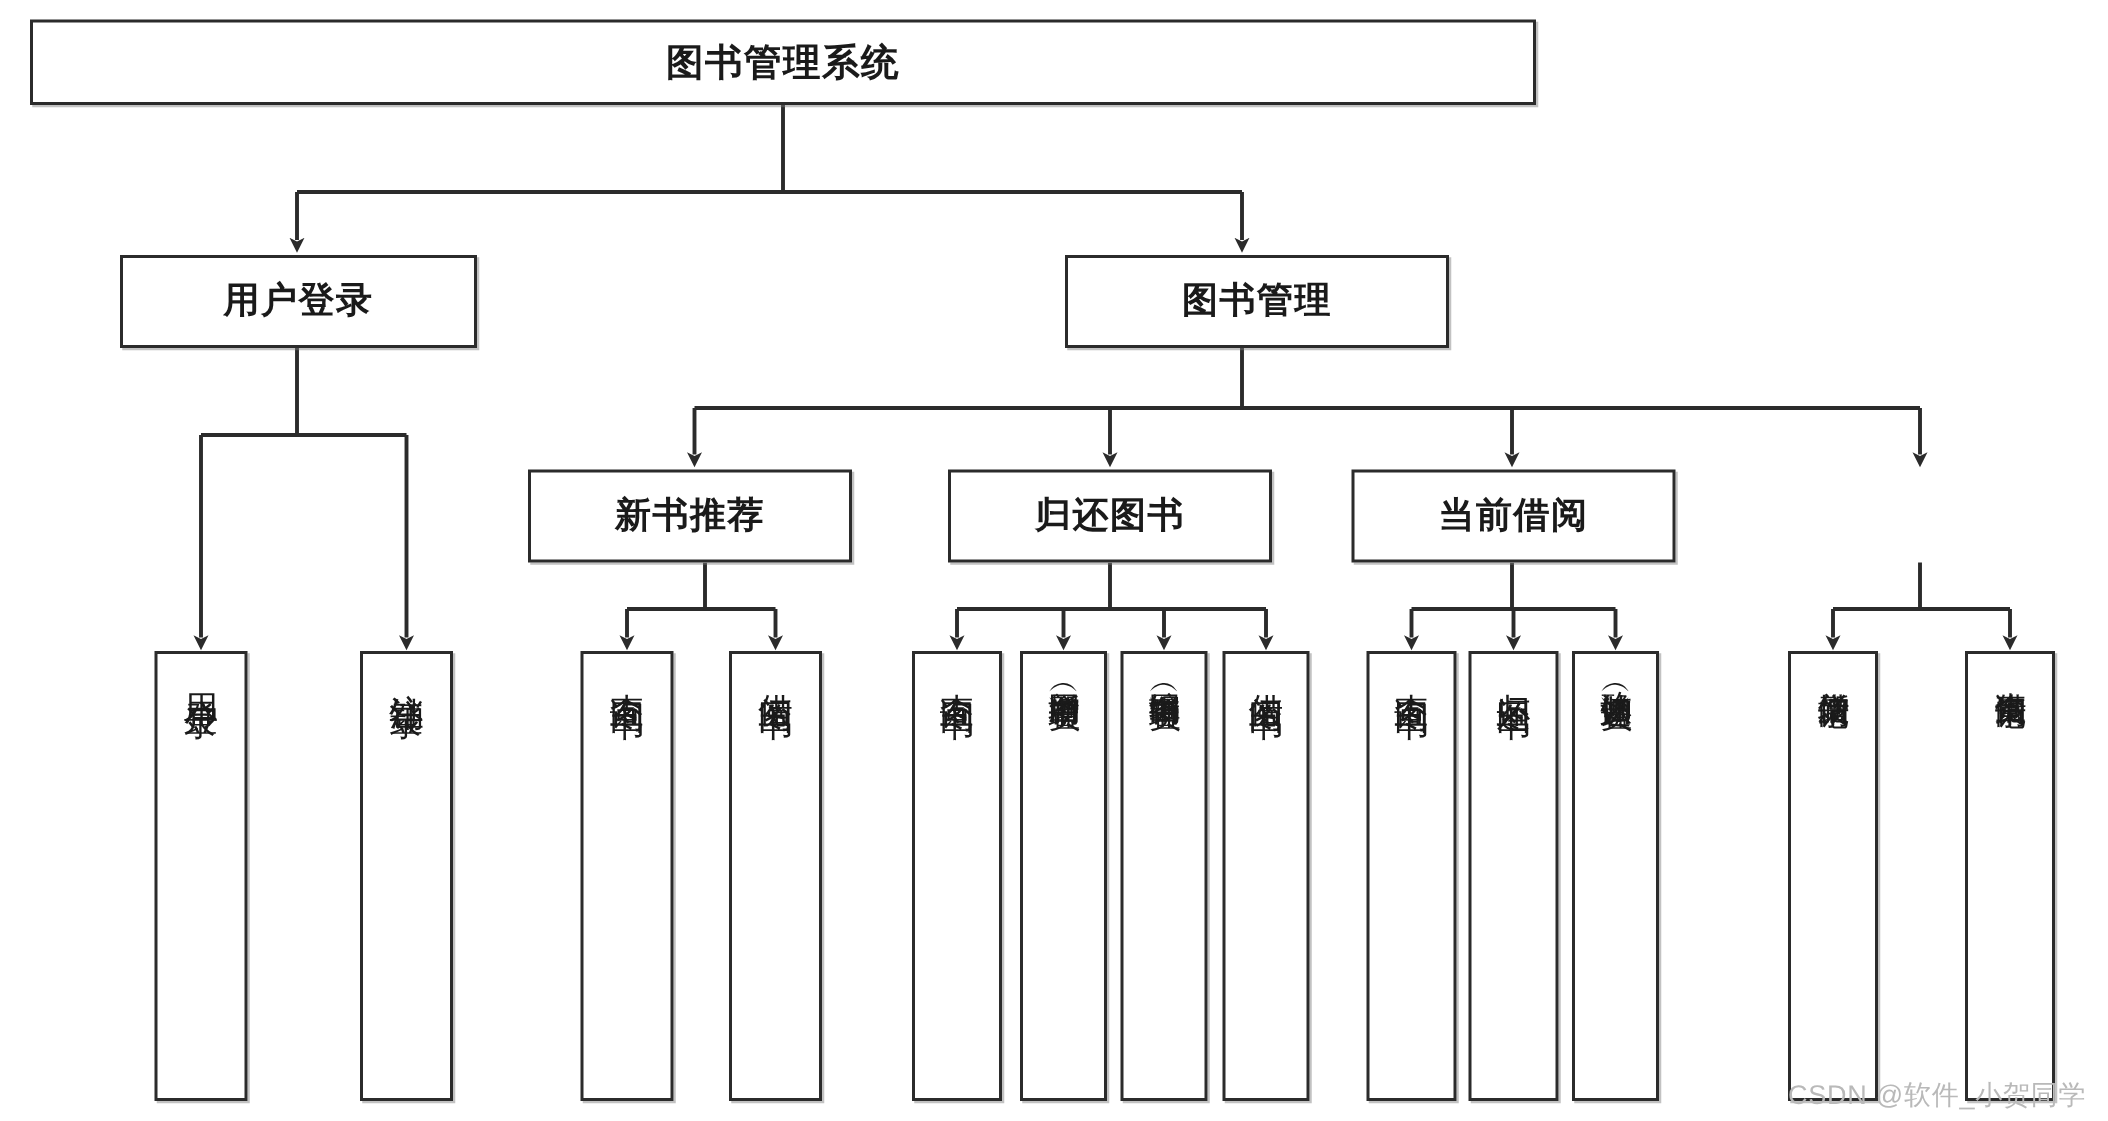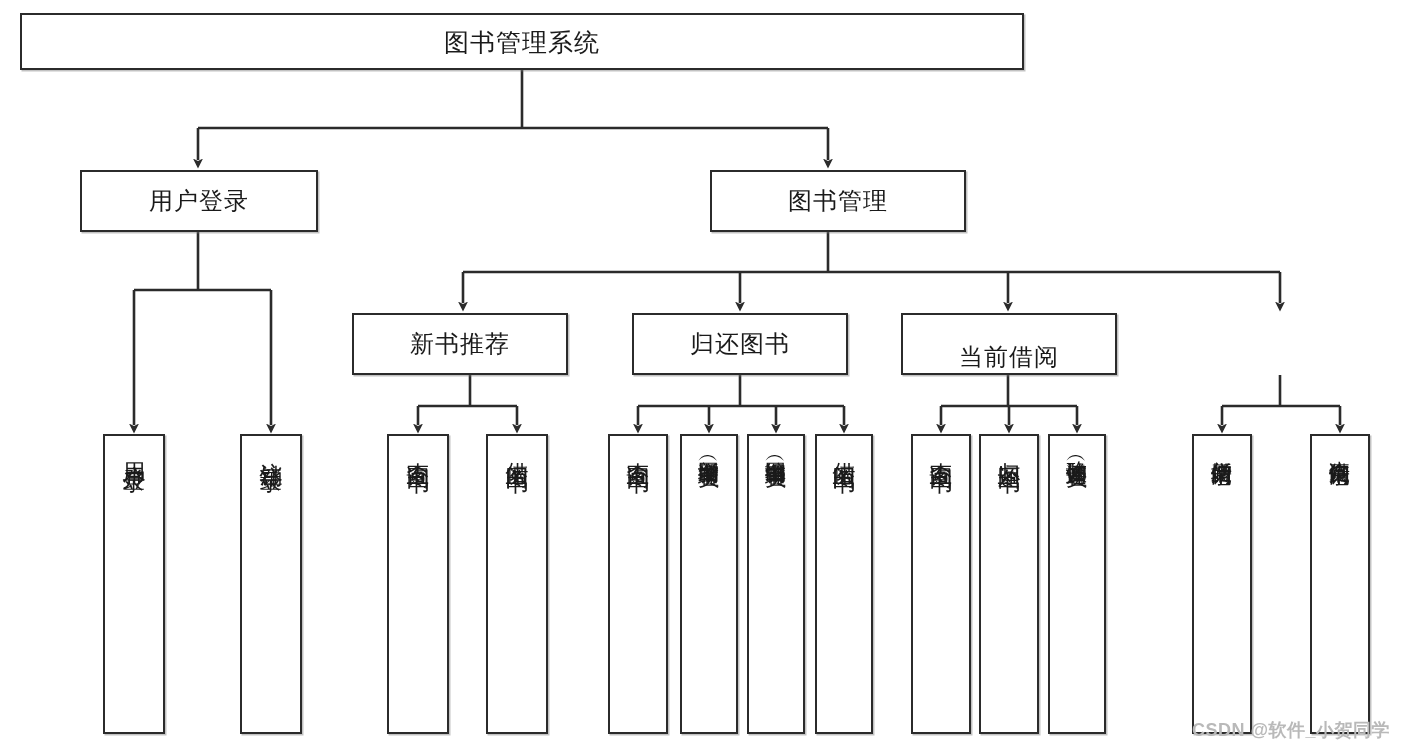--- a/index.html
+++ b/index.html
@@ -40,20 +40,21 @@
   .node .label {
     display: block;
     text-align: center;
     line-height: 1.28;
     white-space: nowrap;
   }
   
   .node.h .label {
     font-size: 24px;
     letter-spacing: 1px;
+    font-weight: bold;
   }
   .node.root .label {
     font-size: 25px;
   }
   
   .node.v {
     align-items: flex-start;
     padding-top: 8px;
   }
   .node.v .label {
@@ -142,21 +143,21 @@
   <div class="node h" style="left:710px; top:170px; width:256px; height:62px;">
     <span class="label">图书管理</span>
   </div>
 
   <div class="node h" style="left:352px; top:313px; width:216px; height:62px;">
     <span class="label">新书推荐</span>
   </div>
   <div class="node h" style="left:632px; top:313px; width:216px; height:62px;">
     <span class="label">归还图书</span>
   </div>
-  <div class="node h" style="left:901px; top:313px; width:216px; height:62px;align-items:flex-end;">
+  <div class="node h" style="left:901px; top:313px; width:216px; height:62px;">
     <span class="label">当前借阅</span>
   </div>
 
   <div class="node v" style="left:103px; top:434px; width:62px; height:300px;">
     <span class="label">用户登录</span>
   </div>
   <div class="node v" style="left:240px; top:434px; width:62px; height:300px;">
     <span class="label">注销登录</span>
   </div>
 
@@ -190,15 +191,15 @@
     <span class="label">确认归还（管理员）</span>
   </div>
 
   <div class="node v tight" style="left:1192px; top:434px; width:60px; height:300px;">
     <span class="label">新增借阅记录</span>
   </div>
   <div class="node v tight" style="left:1310px; top:434px; width:60px; height:300px;">
     <span class="label">查询借阅记录</span>
   </div>
 
-  <div class="watermark" style="left:1192px; top:718px;font-weight:bold;">CSDN @软件_小贺同学</div>
+  <div class="watermark" style="left:1192px; top:718px;">CSDN @软件_小贺同学</div>
 
 </div>
 
 </body></html>

